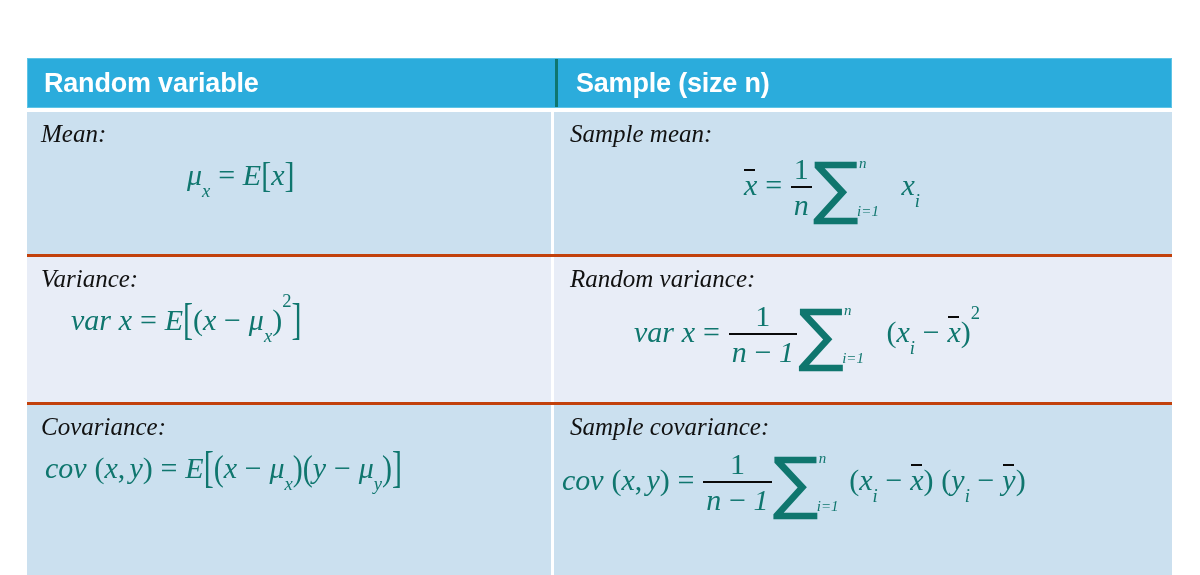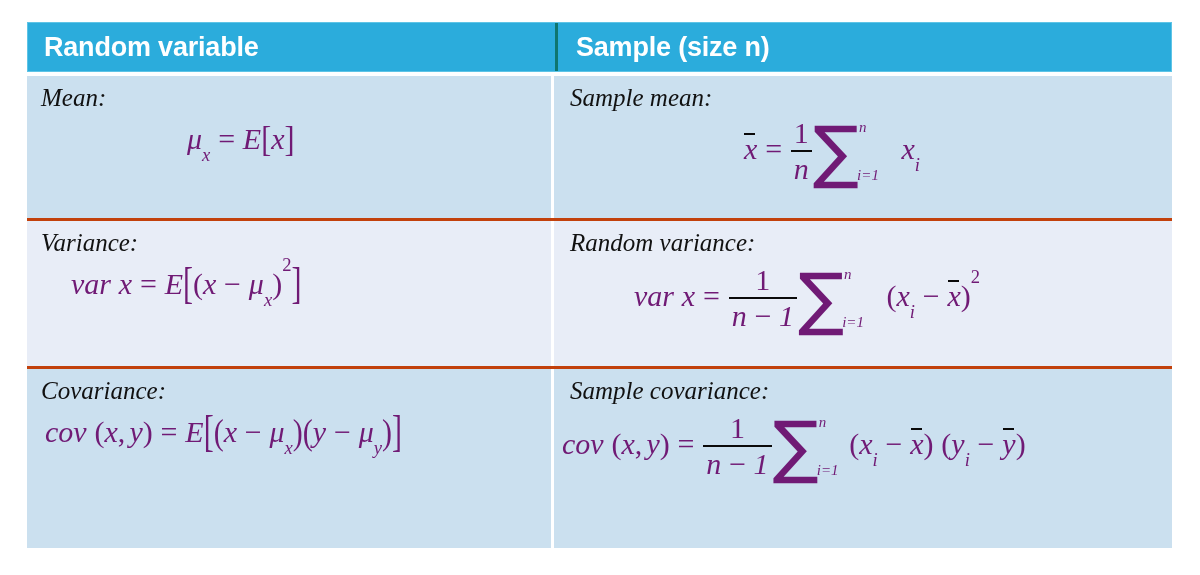--- a/index.html
+++ b/index.html
@@ -33,20 +33,21 @@
   }
 
   
   .thead {
     display: flex;
     height: 50px;
     background: #2BACDC;
     border: 1px solid #5EC4E6;
     box-sizing: border-box;
     flex: 0 0 auto;
+    margin-top: 36px;
   }
   .th {
     display: flex;
     align-items: center;
     box-sizing: border-box;
     padding-left: 16px;
     color: #ffffff;
     font-family: "Liberation Sans", sans-serif;
     font-weight: bold;
     font-size: 27px;
@@ -90,21 +91,21 @@
     top: 8px;
     left: 14px;
     white-space: nowrap;
   }
   .td-right .cell-label { left: 16px; }
 
   
   .math {
     font-family: "Liberation Serif", serif;
     font-style: italic;
-    color: #701a75;
+    color: #0f766e;
     position: absolute;
     white-space: nowrap;
     line-height: 1;
   }
   .mi  { font-style: italic; }
   .mop { font-style: normal; }
 
   .sp { display: inline-block; width: .26em; }
   .spn { display: inline-block; width: .14em; }
 

